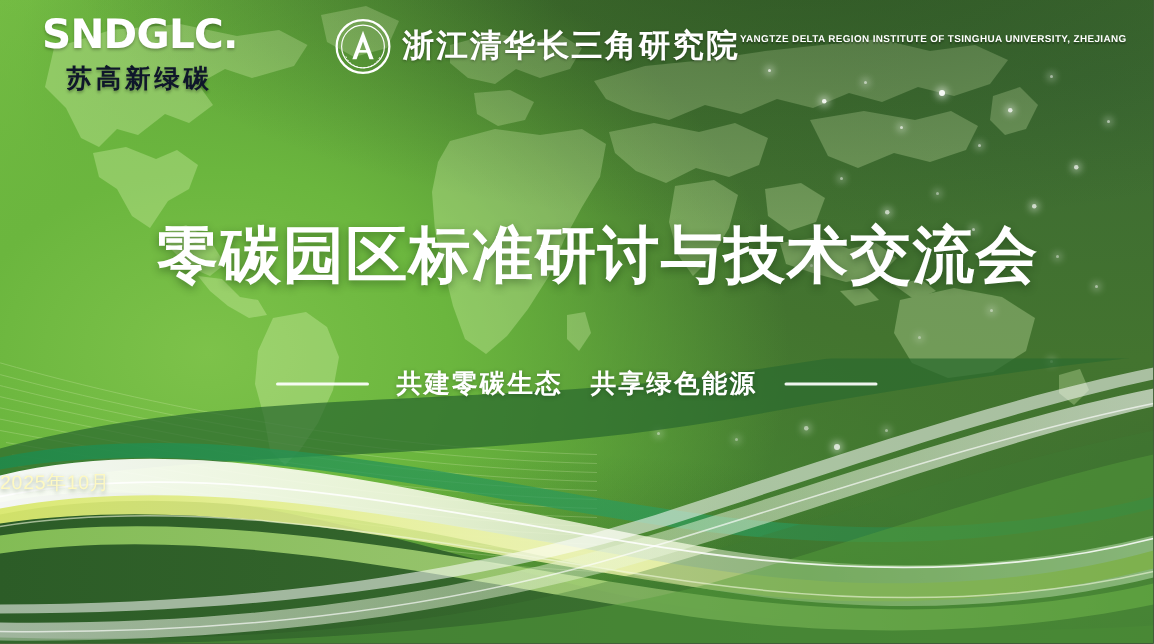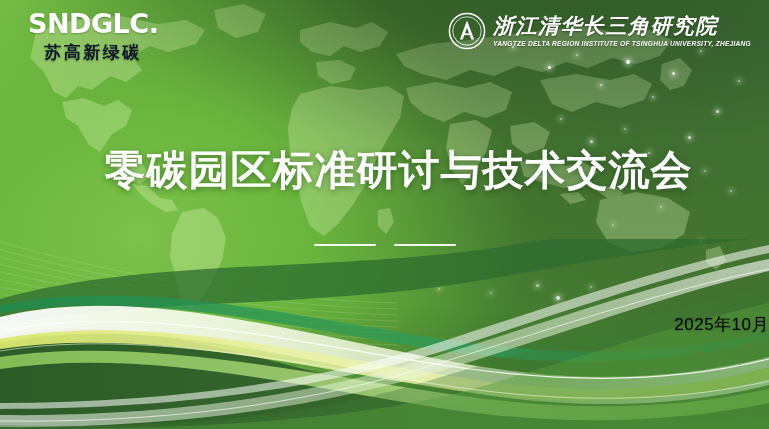--- a/index.html
+++ b/index.html
@@ -104,21 +104,21 @@
     right: 18px; top: 12px;
     display: flex;
     align-items: center;
     gap: 7px;
   }
   .logo-right .emblem {
     width: 38px; height: 38px;
     flex: 0 0 38px;
   }
   .logo-right .emblem svg { display:block; width:100%; height:100%; }
-  .inst-text { display: flex; flex-direction: column; font-style: italic; }
+  .inst-text { display: flex; flex-direction: row; }
   .inst-cn {
     color: #ffffff;
     font-size: 21px;
     font-weight: bold;
     letter-spacing: 1.5px;
     line-height: 1.05;
     white-space: nowrap;
     text-shadow: 0 1px 2px rgba(0,0,0,0.35);
   }
   .inst-en {
@@ -170,23 +170,23 @@
     font-weight: bold;
     letter-spacing: 1.5px;
     white-space: nowrap;
     text-shadow: 0 1px 3px rgba(20,50,15,0.4);
   }
 
   .date-text {
     position: absolute;
     left: 0; right: 0;
     top: 313px;
-    text-align: right;
-    color: #000000;
-    font-size: 17px;
+    text-align: left;
+    color: #fef9c3;
+    font-size: 13px;
     letter-spacing: 0.5px;
     text-shadow: 0 1px 3px rgba(20,50,15,0.35);
   }
 </style>
 </head>
 <body>
 
 <div id="slide">
 
   <div class="bg-base"></div>
@@ -362,18 +362,19 @@
     <div class="inst-text">
       <span class="inst-cn">浙江清华长三角研究院</span>
       <span class="inst-en">YANGTZE DELTA REGION INSTITUTE OF TSINGHUA UNIVERSITY, ZHEJIANG</span>
     </div>
   </div>
 
   <div class="main-title">零碳园区标准研讨与技术交流会</div>
 
   <div class="subtitle-row">
     <span class="sub-rule"></span>
+    <span class="subtitle-text">共建零碳生态　共享绿色能源</span>
     <span class="sub-rule"></span>
   </div>
 
   <div class="date-text">2025年10月</div>
 
 </div>
 
 </body></html>

